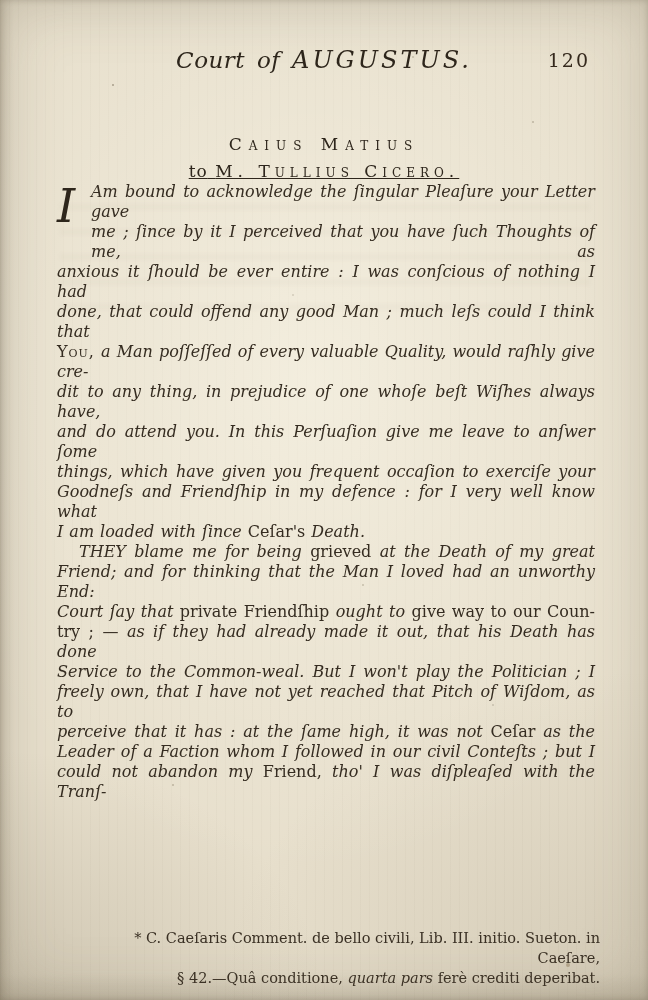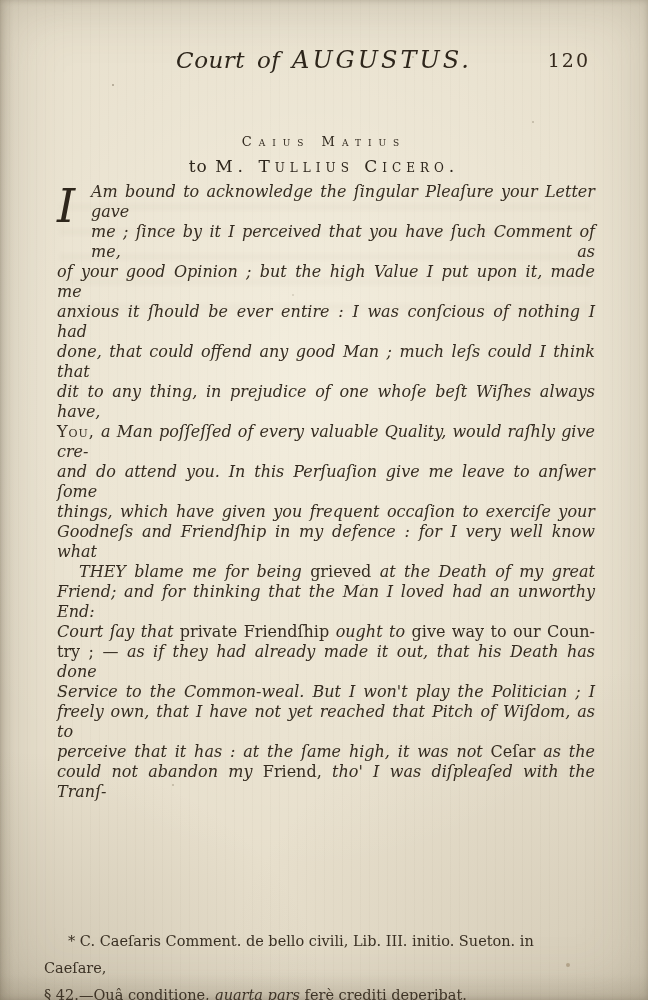--- a/index.html
+++ b/index.html
@@ -30,38 +30,38 @@
       repeating-linear-gradient(0deg, rgba(150,138,112,.10) 0 6px, rgba(0,0,0,0) 6px 25px);
     filter:blur(2px);}
   
   .running-head{position:absolute;left:0;top:46px;width:100%;height:34px;}
   .running-title{position:absolute;left:0;width:100%;text-align:center;
     font-style:italic;font-size:23px;letter-spacing:.5px;word-spacing:4px;color:#2e261c;}
   .running-title .caps{font-style:italic;letter-spacing:3px;font-size:24px;}
   .page-number{position:absolute;right:58px;top:3px;font-size:19px;letter-spacing:2px;color:#35291d;}
   
   .letter-heading{position:absolute;left:0;top:134px;width:100%;text-align:center;color:#2e261c;}
-  .lh1{font-variant:small-caps;font-size:13px;letter-spacing:7px;}
-  .lh2{margin-top:7px;font-size:17px;letter-spacing:2px;}
+  .lh1{font-variant:small-caps;font-size:17px;letter-spacing:7px;}
+  .lh2{margin-top:7px;font-size:17px;letter-spacing:2px;text-decoration:underline;}
   .lh2 .to{font-variant:normal;letter-spacing:1px;}
   .lh2 .nm{font-variant:small-caps;letter-spacing:5px;}
   
   .text-block{position:absolute;left:57px;top:182px;width:538px;}
   .tline{font-size:16px;line-height:20px;text-align:justify;text-align-last:justify;
     word-spacing:.06em;white-space:normal;color:#352c21;}
   .tline.unjust{text-align-last:left;}
   .tline.dc-indent{padding-left:34px;}
   .tline.p-indent{text-indent:22px;}
   .s-i{font-style:italic;}
   .s-r{font-style:normal;}
   .s-sc{font-style:normal;font-variant:small-caps;letter-spacing:1px;}
   .drop-cap{position:absolute;left:0;top:1px;font-style:italic;font-size:46px;line-height:46px;color:#2e261c;}
   
   .footnote{position:absolute;left:44px;top:928px;width:556px;}
-  .fline{font-size:14.5px;line-height:27px;text-align:left;color:#3a3024;}
+  .fline{font-size:14.5px;line-height:20px;text-align:right;color:#3a3024;}
   .fline.fn-indent{text-indent:24px;}
 </style>
 </head>
 <body>
 
 <div class="sheet">
   <div class="speckles"></div>
   <div class="ghost"></div>
 
   <div class="running-head">
@@ -77,38 +77,39 @@
     <div class="lh2">
       <span class="to">to</span>
       <span class="nm">M. Tullius Cicero.</span>
     </div>
   </div>
 
   <div class="text-block">
     <div class="drop-cap">I</div>
     <div>
         <div class="tline dc-indent"><span class="s-i">Am bound to acknowledge the ſingular Pleaſure your Letter gave</span></div>
-        <div class="tline dc-indent"><span class="s-i">me ; ſince by it I perceived that you have ſuch Comment of me, as</span></div>
-        <div class="tline"><span class="s-i">of your good Opinion ; but the high Value I put upon it, made me</span></div>
+        <div class="tline dc-indent"><span class="s-i">me ; ſince by it I perceived that you have ſuch Thoughts of me, as</span></div>
         <div class="tline"><span class="s-i">anxious it ſhould be ever entire : I was conſcious of nothing I had</span></div>
         <div class="tline"><span class="s-i">done, that could offend any good Man ; much leſs could I think that</span></div>
+        <div class="tline"><span class="s-sc">You,</span><span class="s-i"> a Man poſſeſſed of every valuable Quality, would raſhly give cre-</span></div>
         <div class="tline"><span class="s-i">dit to any thing, in prejudice of one whoſe beſt Wiſhes always have,</span></div>
-        <div class="tline"><span class="s-sc">You,</span><span class="s-i"> a Man poſſeſſed of every valuable Quality, would raſhly give cre-</span></div>
         <div class="tline"><span class="s-i">and do attend you.  In this Perſuaſion give me leave to anſwer ſome</span></div>
         <div class="tline"><span class="s-i">things, which have given you frequent occaſion to exerciſe your</span></div>
         <div class="tline"><span class="s-i">Goodneſs and Friendſhip in my defence : for I very well know what</span></div>
+        <div class="tline unjust"><span class="s-i">I am loaded with ſince </span><span class="s-r">Ceſar's</span><span class="s-i"> Death.</span></div>
       </div>
     <div>
         <div class="tline p-indent"><span class="s-i">THEY blame me for being </span><span class="s-r">grieved</span><span class="s-i"> at the Death of my great</span></div>
         <div class="tline"><span class="s-i">Friend; and for thinking that the Man I loved had an unworthy End:</span></div>
         <div class="tline"><span class="s-i">Court ſay that </span><span class="s-r">private Friendſhip</span><span class="s-i"> ought to </span><span class="s-r">give way to our Coun-</span></div>
         <div class="tline"><span class="s-r">try ; — </span><span class="s-i">as if they had already made it out, that his Death has done</span></div>
         <div class="tline"><span class="s-i">Service to the Common-weal.  But I won't play the Politician ; I</span></div>
         <div class="tline"><span class="s-i">freely own, that I have not yet reached that Pitch of Wiſdom, as to</span></div>
         <div class="tline"><span class="s-i">perceive that it has : at the ſame high, it was not </span><span class="s-r">Ceſar</span><span class="s-i"> as the</span></div>
+        <div class="tline"><span class="s-i">Leader of a Faction whom I followed in our civil Conteſts ; but I</span></div>
         <div class="tline"><span class="s-i">could not abandon my </span><span class="s-r">Friend,</span><span class="s-i"> tho' I was diſpleaſed with the Tranſ-</span></div>
       </div>
 
   </div>
 
   <div class="footnote">
       <div class="fline fn-indent"><span class="s-r">* C. Caeſaris Comment. de bello civili, Lib. III. initio.  Sueton. in Caeſare,</span></div>
       <div class="fline"><span class="s-r">§ 42.—Quâ conditione, </span><span class="s-i">quarta pars</span><span class="s-r"> ferè crediti deperibat.</span></div>
     </div>
 </div>

